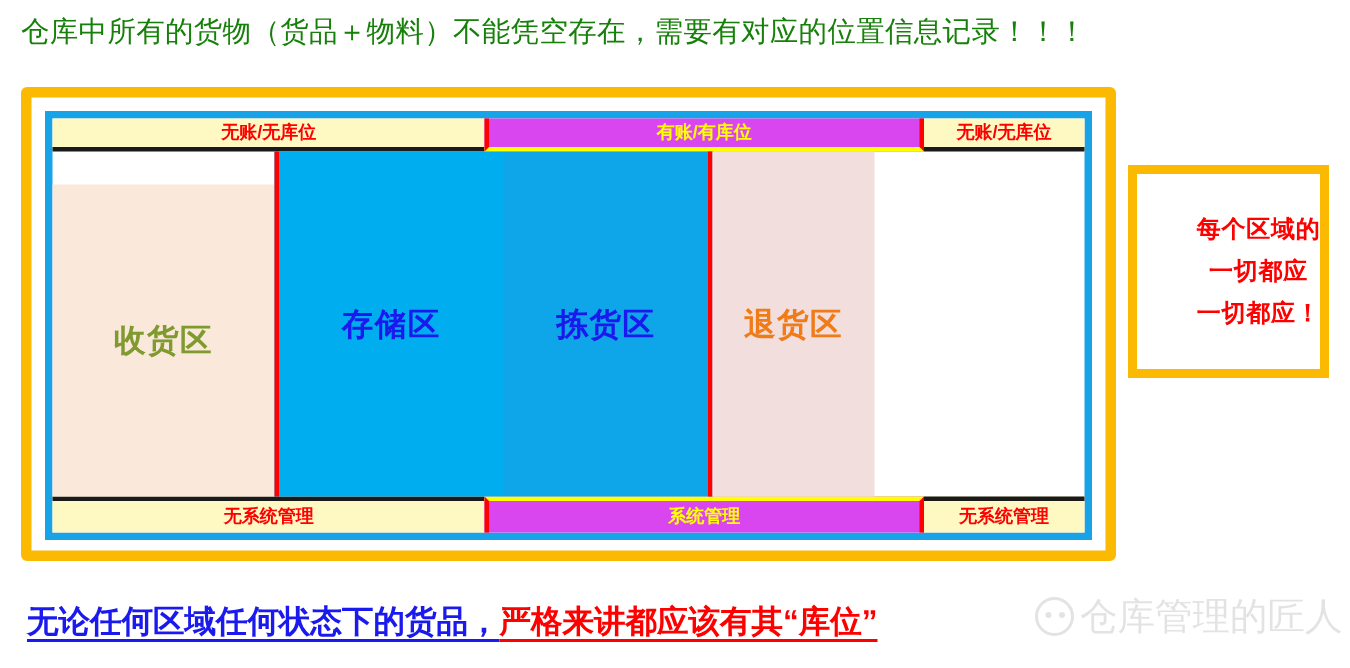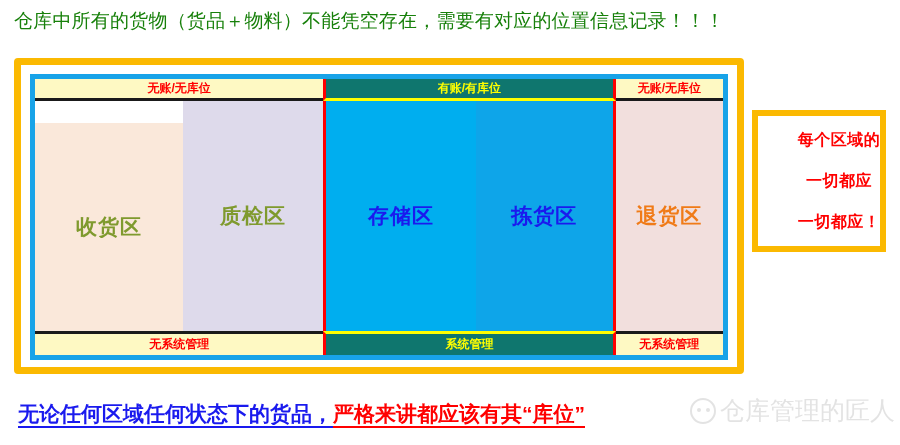--- a/index.html
+++ b/index.html
@@ -60,21 +60,21 @@
   .band-cell {
     display: flex;
     align-items: center;
     justify-content: center;
     font-size: 12px;
     font-weight: bold;
     white-space: nowrap;
     overflow: hidden;
   }
   .band-cell.gray  { background: #fef9c3; color: #ff0000; border-bottom: 3px solid #1a1a1a; }
-  .band-cell.red   { background: #0f766e; color: #ffff00; border-bottom: 3px solid #ffff00; }
+  .band-cell.red   { background: #d946ef; color: #ffff00; border-bottom: 3px solid #ffff00; }
 
   .band-bottom { flex: 0 0 24px; height: 24px; }
   .band-bottom .band-cell.gray { border-bottom: none; border-top: 3px solid #1a1a1a; }
   .band-bottom .band-cell.red  { border-bottom: none; border-top: 3px solid #ffff00; }
 
   
   .zones {
     display: flex;
     flex: 1 1 auto;
     width: 100%;
@@ -109,21 +109,21 @@
   .callout {
     position: absolute;
     left: 752px; top: 110px;
     width: 134px; height: 142px;
     border: 6px solid #fbb901;
     background: #ffffff;
     display: flex;
     flex-direction: column;
     align-items: center;
     justify-content: center;
-    gap: 20px;
+    gap: 7px;
     padding-left: 40px;
   }
   .callout-line {
     font-size: 16px;
     font-weight: bold;
     color: #ff0000;
     white-space: nowrap;
     letter-spacing: 0.5px;
   }
 
@@ -187,23 +187,20 @@
         <div class="band">
           <div class="band-cell gray seg-left">无账/无库位</div>
           <div class="band-cell red seg-mid sep-red-l sep-red-r">有账/有库位</div>
           <div class="band-cell gray seg-right">无账/无库位</div>
         </div>
 
         <div class="zones">
           <div class="zone col-recv" style="background:#fae8da; color:#7f9a2e;margin-top:22px;">
             <span>收货区</span>
           </div>
-          <div class="zone col-qc" style="background:#dedaeb; color:#7f9a2e;">
-            <span>质检区</span>
-          </div>
           <div class="zone col-store sep-red-l" style="background:#00aeef; color:#1a1aee;">
             <span>存储区</span>
           </div>
           <div class="zone col-pick sep-red-r" style="background:#0ea5e9; color:#1a1aee;">
             <span>拣货区</span>
           </div>
           <div class="zone col-ret" style="background:#f2dfdd; color:#f07b18;">
             <span>退货区</span>
           </div>
         </div>

